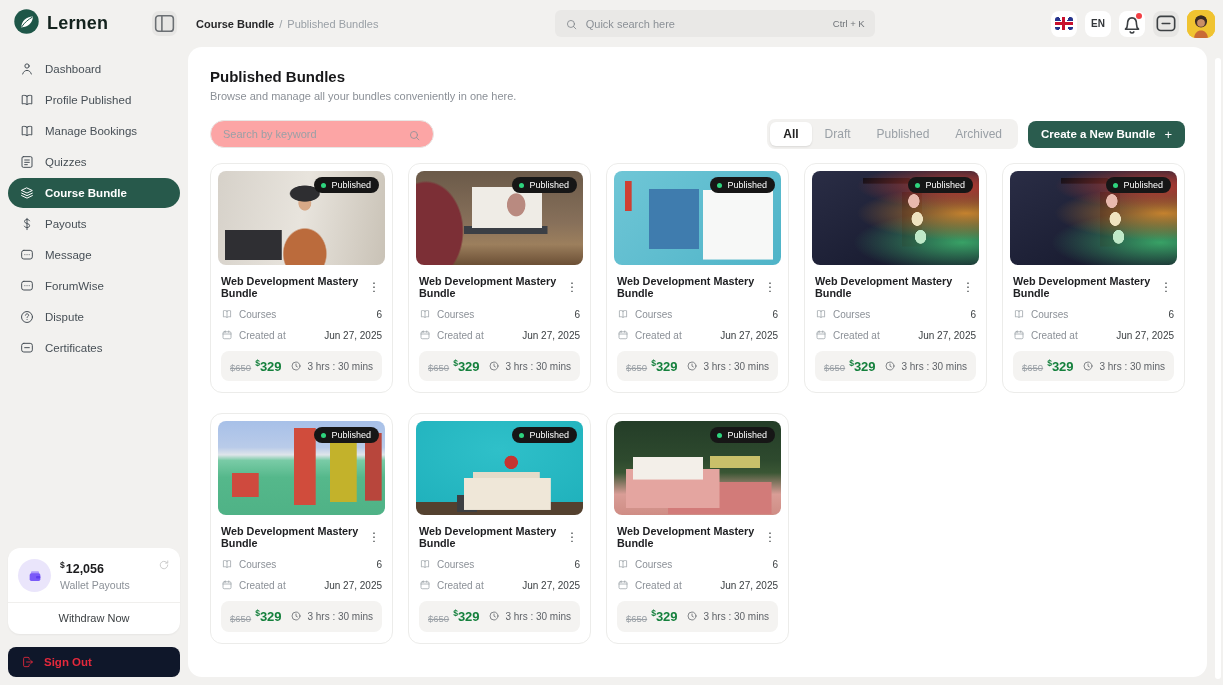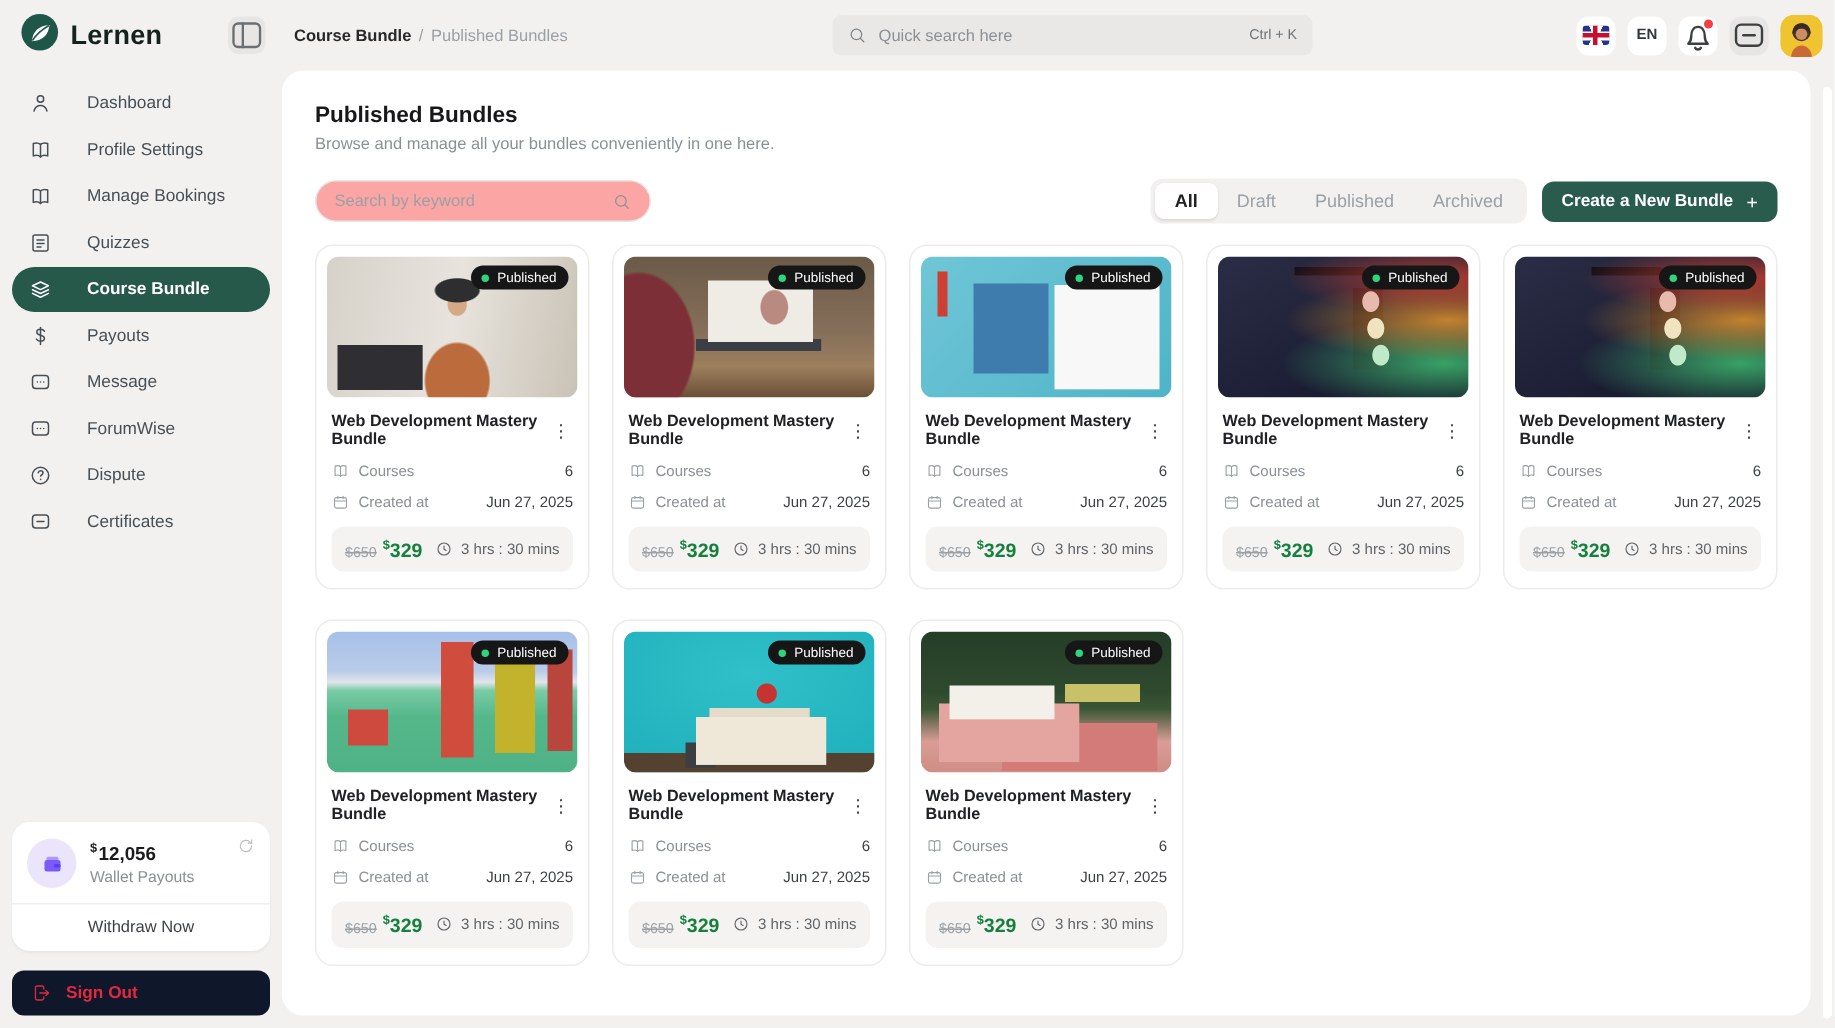--- a/index.html
+++ b/index.html
@@ -14,21 +14,21 @@
 
   
   .sidebar { flex:0 0 188px; width:188px; display:flex; flex-direction:column; }
   .sidebar-header { height:47px; display:flex; align-items:center; padding:0 11px 0 13px; }
   .logo { display:flex; align-items:center; gap:7px; flex:1; }
   .logo-text { font-size:18px; font-weight:800; color:#14231e; letter-spacing:.2px; }
   .panel-toggle { width:25px; height:25px; border-radius:7px; background:#e7e6e4; border:none;
     display:flex; align-items:center; justify-content:center; color:#6b6f73; cursor:pointer; }
 
   .nav { padding:7px 8px 0; display:flex; flex-direction:column; gap:1px; }
-  .nav-item { display:flex; align-items:center; gap:23px; padding:7px 11px; border-radius:16px;
+  .nav-item { display:flex; align-items:center; gap:10px; padding:7px 11px; border-radius:16px;
     color:#474f56; font-size:11.5px; cursor:pointer; }
   .nav-item.active { background:#27594b; color:#fff; font-weight:600; }
   .nav-icon { width:16px; height:16px; flex:0 0 16px; }
 
   .icon-stroke svg, .nav-icon svg, .meta-icon svg {
     width:100%; height:100%; fill:none; stroke:currentColor;
     stroke-width:1.5; stroke-linecap:round; stroke-linejoin:round;
   }
 
   .sidebar-bottom { margin-top:auto; padding:8px; }
@@ -214,21 +214,21 @@
               <path d="M5.5 19.5c1.1-3.6 3.7-5.4 6.5-5.4s5.4 1.8 6.5 5.4"></path>
             </svg></span>
     <span class="nav-label">Dashboard</span>
   </div>
 
   <div class="nav-item">
     <span class="nav-icon"><svg viewBox="0 0 24 24">
               <path d="M12 6.3C10.2 4.9 7 4.7 4.8 5.5v12.4c2.2-.8 5.4-.6 7.2 1 1.8-1.6 5-1.8 7.2-1V5.5C17 4.7 13.8 4.9 12 6.3z"></path>
               <path d="M12 6.3v12.6"></path>
             </svg></span>
-    <span class="nav-label">Profile Settings</span>
+    <span class="nav-label">Profile Published</span>
   </div>
 
   <div class="nav-item">
     <span class="nav-icon"><svg viewBox="0 0 24 24">
               <path d="M12 6.3C10.2 4.9 7 4.7 4.8 5.5v12.4c2.2-.8 5.4-.6 7.2 1 1.8-1.6 5-1.8 7.2-1V5.5C17 4.7 13.8 4.9 12 6.3z"></path>
               <path d="M12 6.3v12.6"></path>
             </svg></span>
     <span class="nav-label">Manage Bookings</span>
   </div>
 

